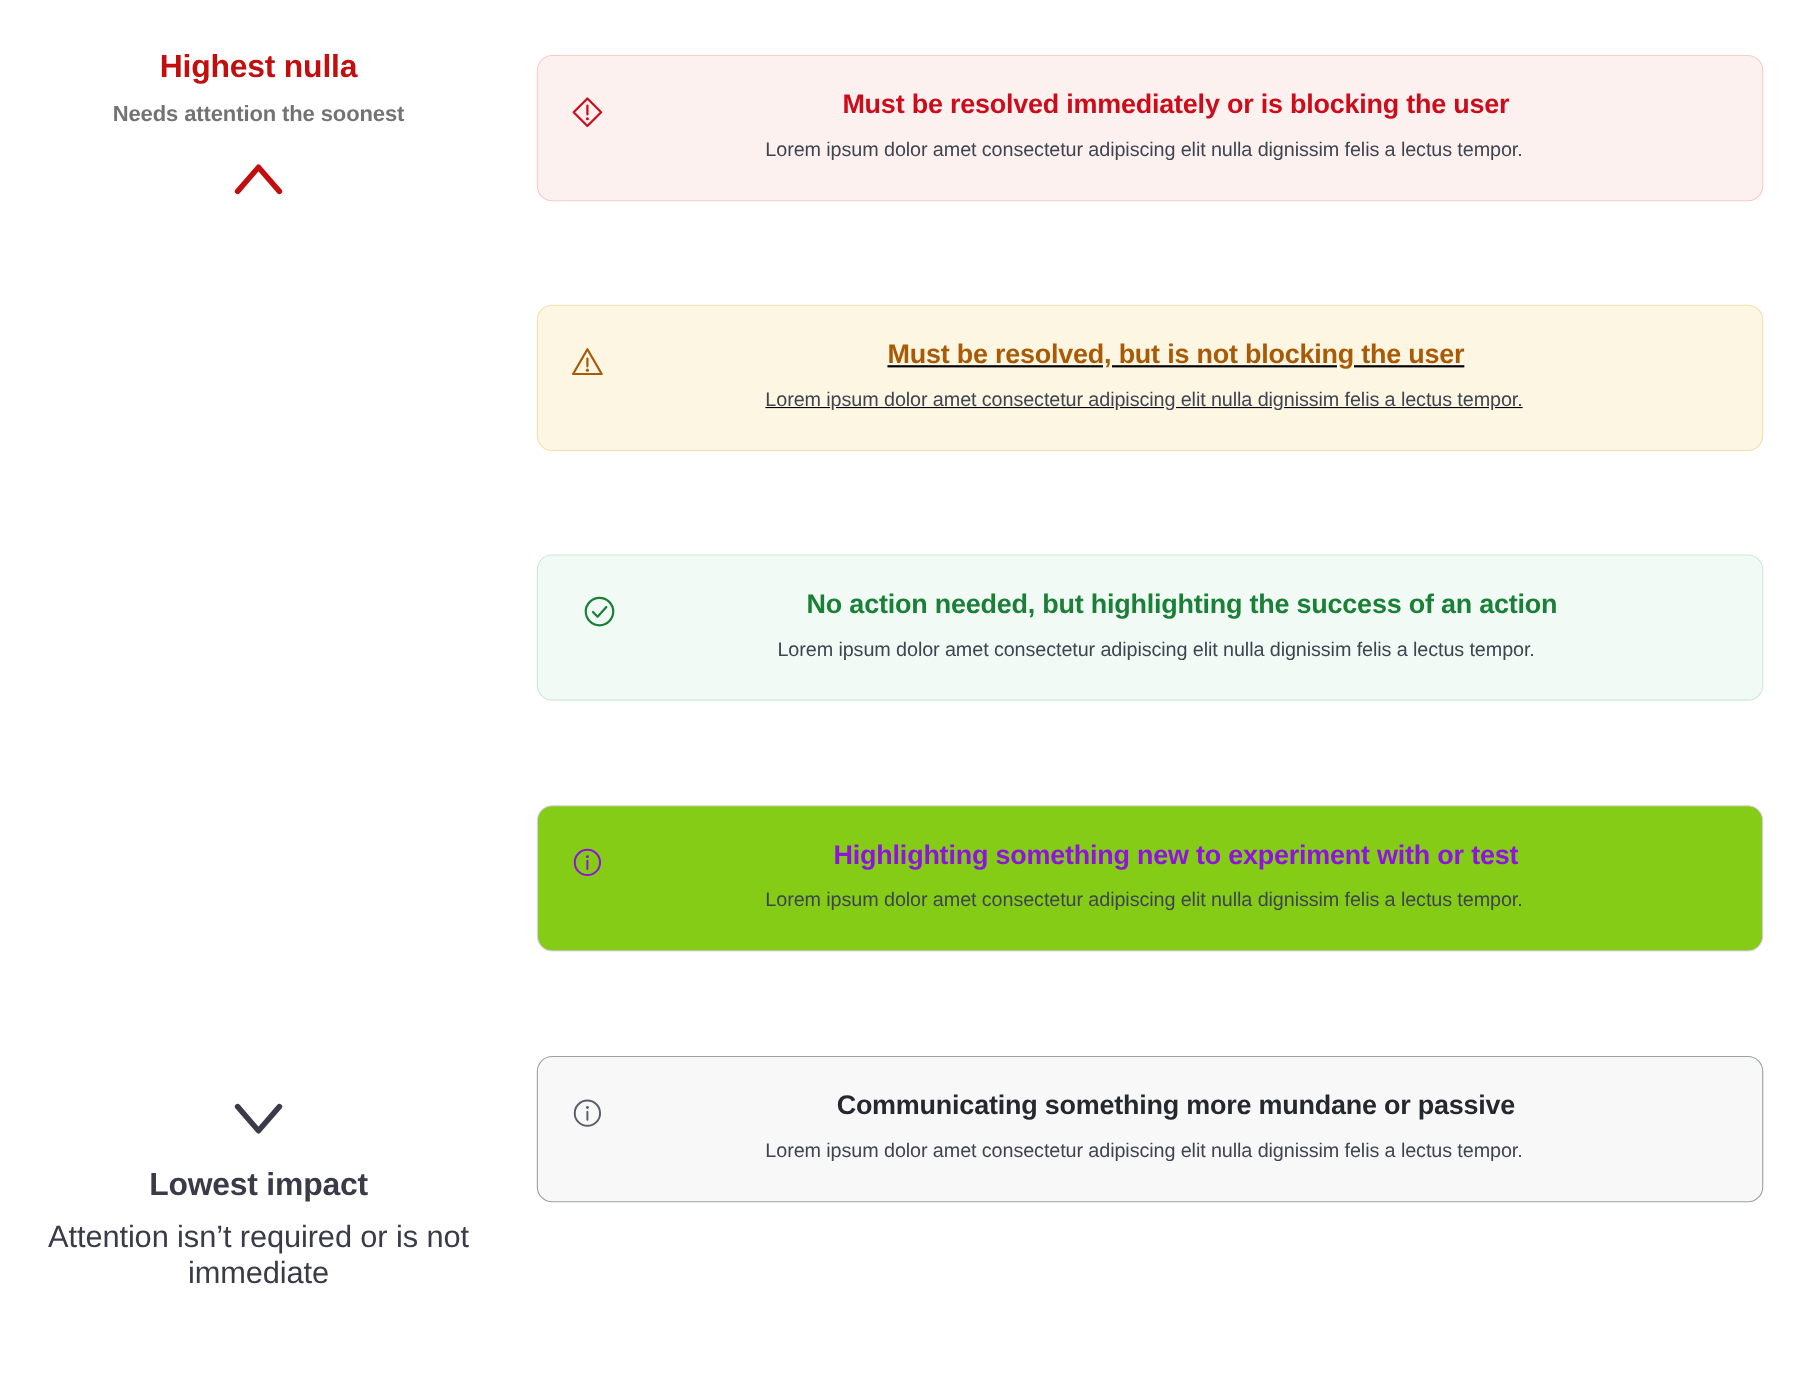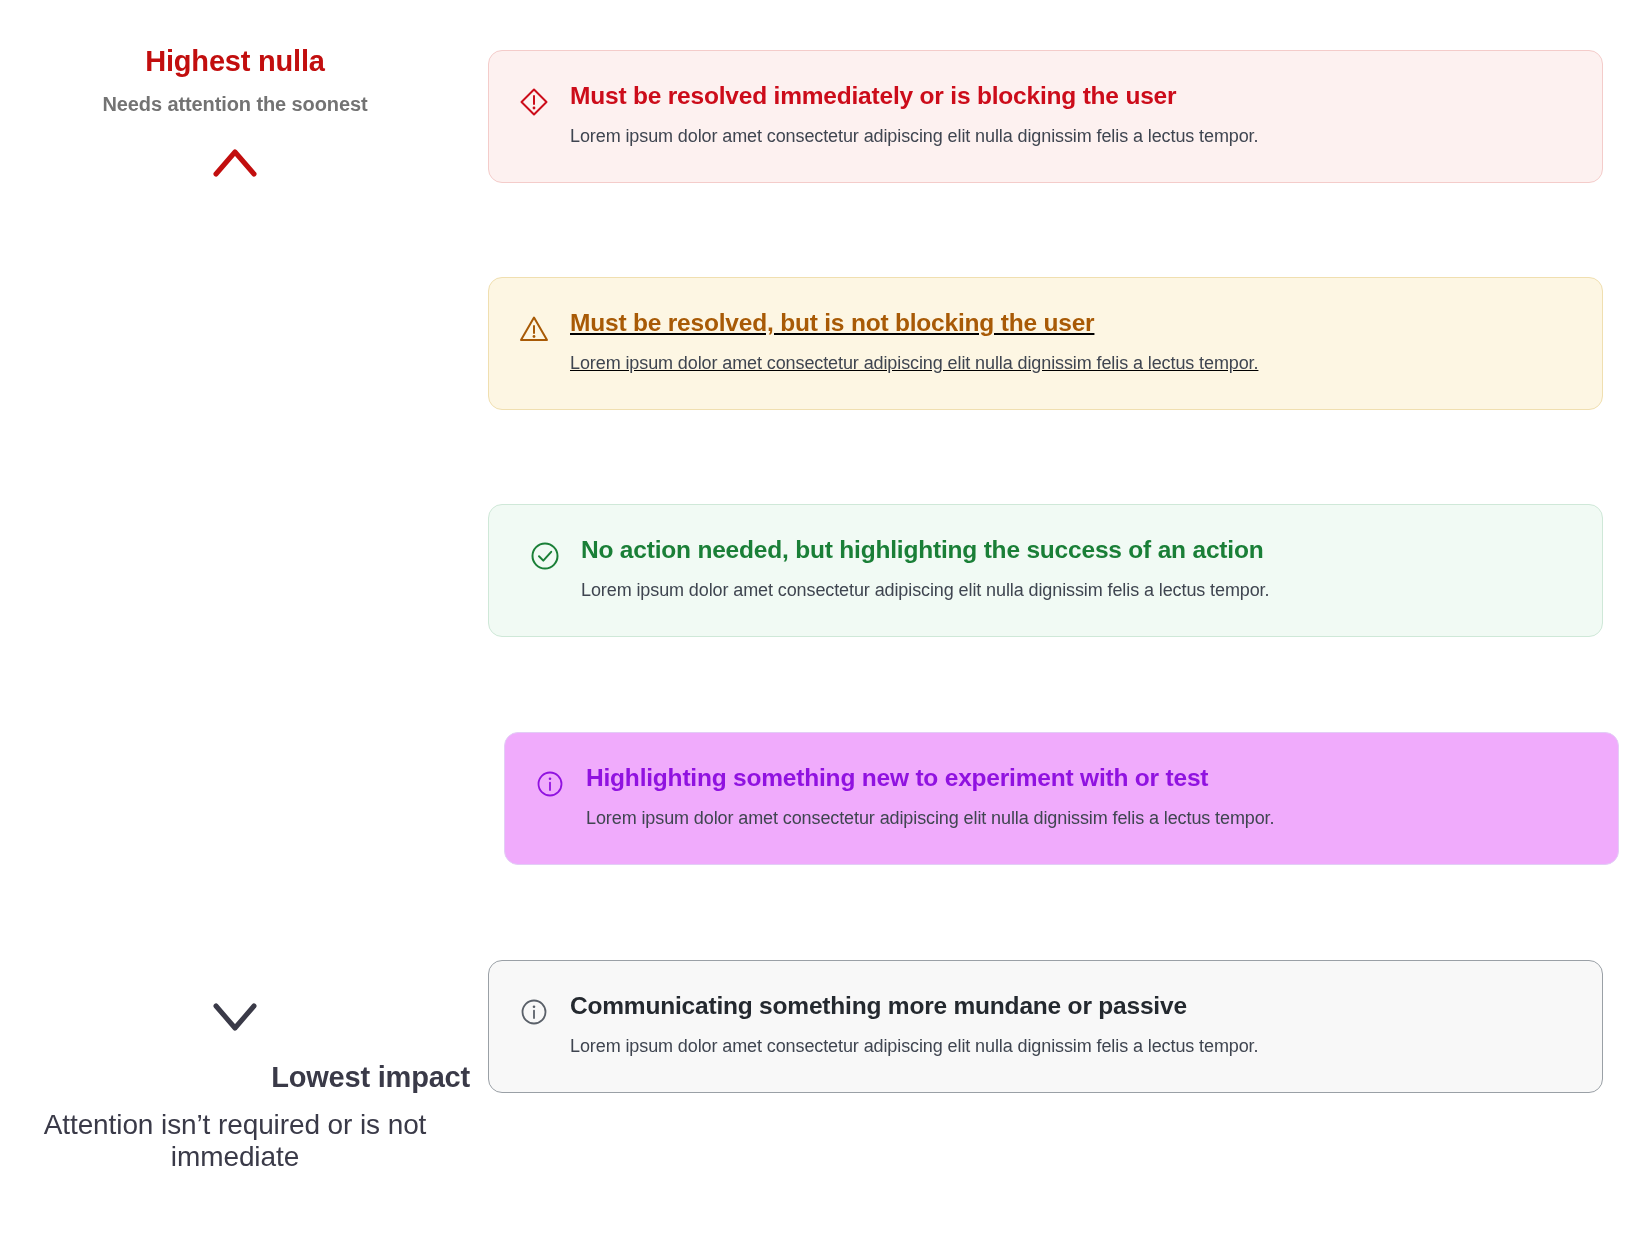--- a/index.html
+++ b/index.html
@@ -58,21 +58,20 @@
     left: 0;
     width: 470px;
     text-align: center;
   }
   .scale-bottom-title {
     font-size: 29px;
     font-weight: bold;
     color: #3a3a48;
     letter-spacing: -0.2px;
     line-height: 1.2;
-    text-align: right;
   }
   .scale-bottom-sub {
     margin-top: 14px;
     font-size: 28px;
     font-weight: normal;
     color: #3a3a48;
     letter-spacing: -0.1px;
   }
 
   .arrow-wrap {
@@ -108,21 +107,21 @@
 
   .card-icon {
     flex: 0 0 auto;
     width: 30px;
     height: 30px;
     margin-top: 6px;
     margin-right: 21px;
   }
   .card-icon svg { display: block; }
 
-  .card-body { flex: 1 1 auto; min-width: 0; }
+  .card-body { flex: 1 1 auto; min-width: 0; text-align: center; }
 
   .card-title {
     font-size: 24.5px;
     font-weight: bold;
     line-height: 1.25;
     letter-spacing: -0.2px;
     margin: 0 0 10px 0;
   }
 
   .card-desc {
@@ -224,21 +223,21 @@
             <path d="M9 15.3 L13.3 19.6 L21.2 10.8" fill="none" stroke="#1a7f37" stroke-width="2" stroke-linecap="round" stroke-linejoin="round"></path>
           </svg>
         </span>
         <div class="card-body">
           <div class="card-title" style="color: rgb(26, 127, 55);">No action needed, but highlighting the success of an action</div>
           <p class="card-desc">Lorem ipsum dolor amet consectetur adipiscing elit nulla dignissim felis a lectus tempor.</p>
         </div>
       </div>
     </div>
 
-    <div class="card card-3" style="background: #f0abfc; border-color: rgb(227, 205, 246); margin-left: 16px;">
+    <div class="card card-3" style="background: #84cc16; border-color: rgb(227, 205, 246);">
       <div class="card-row">
         <span class="card-icon">
           <svg width="30" height="30" viewBox="0 0 30 30" xmlns="http://www.w3.org/2000/svg">
             <circle cx="15" cy="15" r="11.5" fill="none" stroke="#9012e0" stroke-width="1.8"></circle>
             <circle cx="15" cy="9.8" r="1.3" fill="#9012e0"></circle>
             <line x1="15" y1="13.6" x2="15" y2="21" stroke="#9012e0" stroke-width="1.8" stroke-linecap="round"></line>
           </svg>
         </span>
         <div class="card-body">
           <div class="card-title" style="color: rgb(144, 18, 224);">Highlighting something new to experiment with or test</div>

